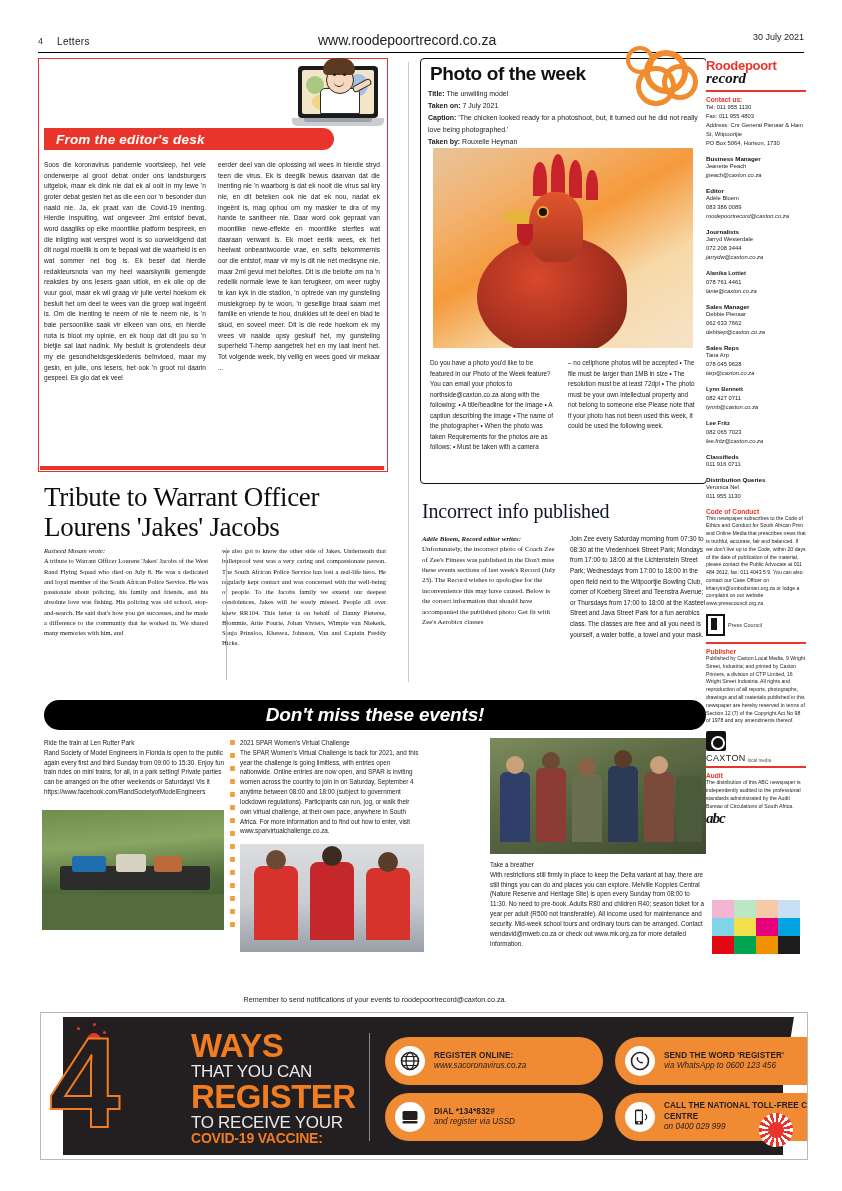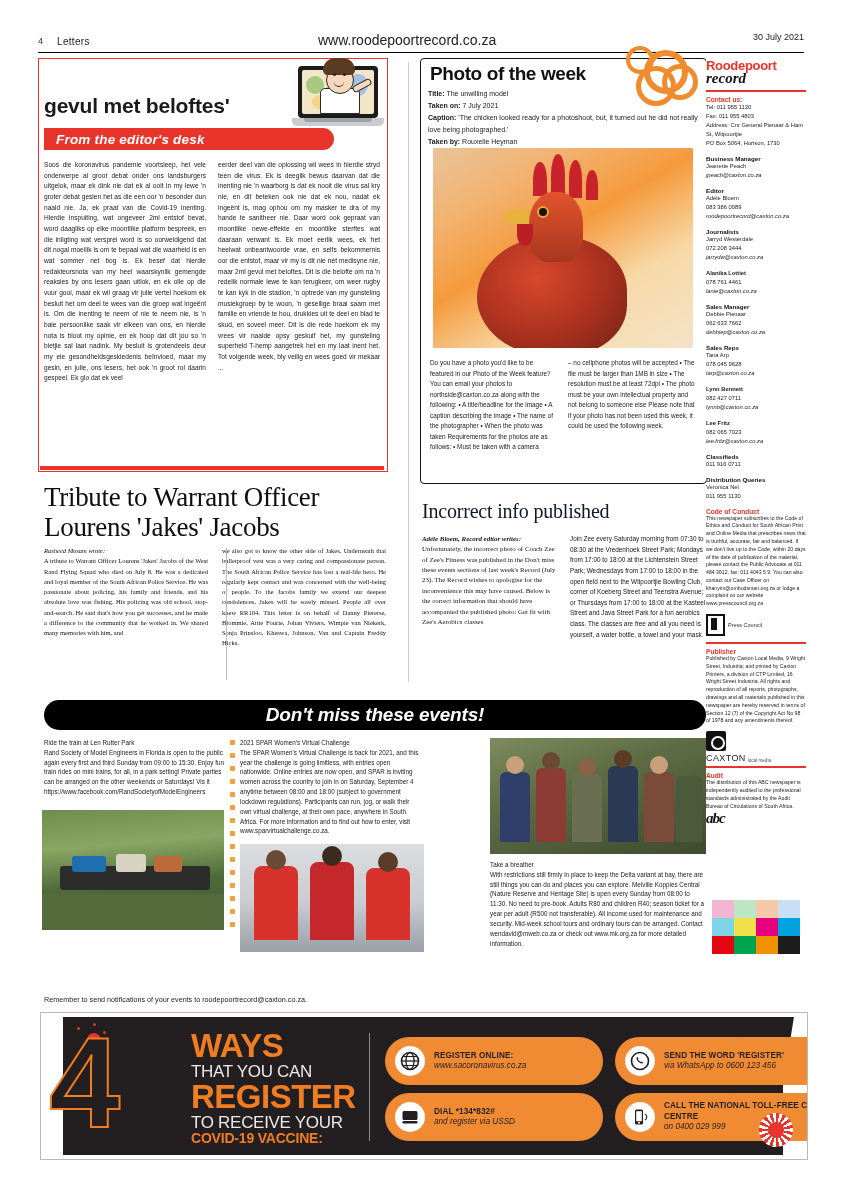--- a/index.html
+++ b/index.html
@@ -116,21 +116,21 @@
   .evbanner span{color:#fff;font-size:19px;font-weight:bold;font-style:italic;letter-spacing:-.2px;}
   .ev-area{position:absolute;left:44px;top:738px;width:662px;height:250px;}
   .ev-col{position:absolute;font-size:6.3px;line-height:1.56;color:#1a1a1a;}
   .evc1{left:0;top:0;width:180px;}
   .evc2{left:196px;top:0;width:180px;}
   .evc3{left:446px;top:122px;width:216px;}
   .ev-title{font-weight:normal;}
   .ev-dots{position:absolute;left:186px;top:2px;width:6px;}
   .ev-dot{width:5px;height:5px;background:#f2a03d;border-radius:1px;margin-bottom:8px;}
   .ev-img{position:absolute;overflow:hidden;border:0;}
-  .remember{position:absolute;left:44px;top:995px;width:662px;text-align:left;
+  .remember{position:absolute;left:44px;top:995px;width:662px;text-align:center;
     font-size:7.2px;color:#222;}
 
   
   .rail{position:absolute;left:706px;top:58px;width:100px;height:880px;background:#fff;}
   .rail-logo1{font-size:13px;font-weight:bold;color:#e8342a;letter-spacing:-.3px;}
   .rail-logo2{font-size:15px;font-weight:bold;font-style:italic;color:#111;
     font-family:"Liberation Serif",serif;margin-top:-3px;}
   .rail-rule{width:100%;height:2px;background:#e8342a;margin:3px 0 4px 0;}
   .rail-h{font-size:6.6px;font-weight:bold;color:#e8342a;margin-top:7px;}
   .rail-hb{font-size:6.2px;font-weight:bold;color:#111;margin-top:7px;}
@@ -189,21 +189,21 @@
   <div class="masthead">
     <span class="mh-page">4</span>
     <span class="mh-sec">Letters</span>
     <span class="mh-url">www.roodepoortrecord.co.za</span>
     <span class="mh-date">30 July 2021</span>
   </div>
 
   <div class="editorbox"></div>
   <div class="ed-head">
     <h1><br>
-        <span>gevul met beloftes'</span></h1>
+        </h1>
   </div>
 
   <div class="laptop">
     <div class="lt-screen"></div>
     <div class="lt-inner">
       <div class="lt-blob" style="left:4px;top:6px;width:18px;height:18px;background:#8fbf6a;"></div>
       <div class="lt-blob" style="left:22px;top:14px;width:22px;height:20px;background:#e88c8c;"></div>
       <div class="lt-blob" style="left:46px;top:4px;width:20px;height:22px;background:#8cb6e8;"></div>
       <div class="lt-blob" style="left:10px;top:24px;width:24px;height:16px;background:#f0d070;"></div>
     </div>

